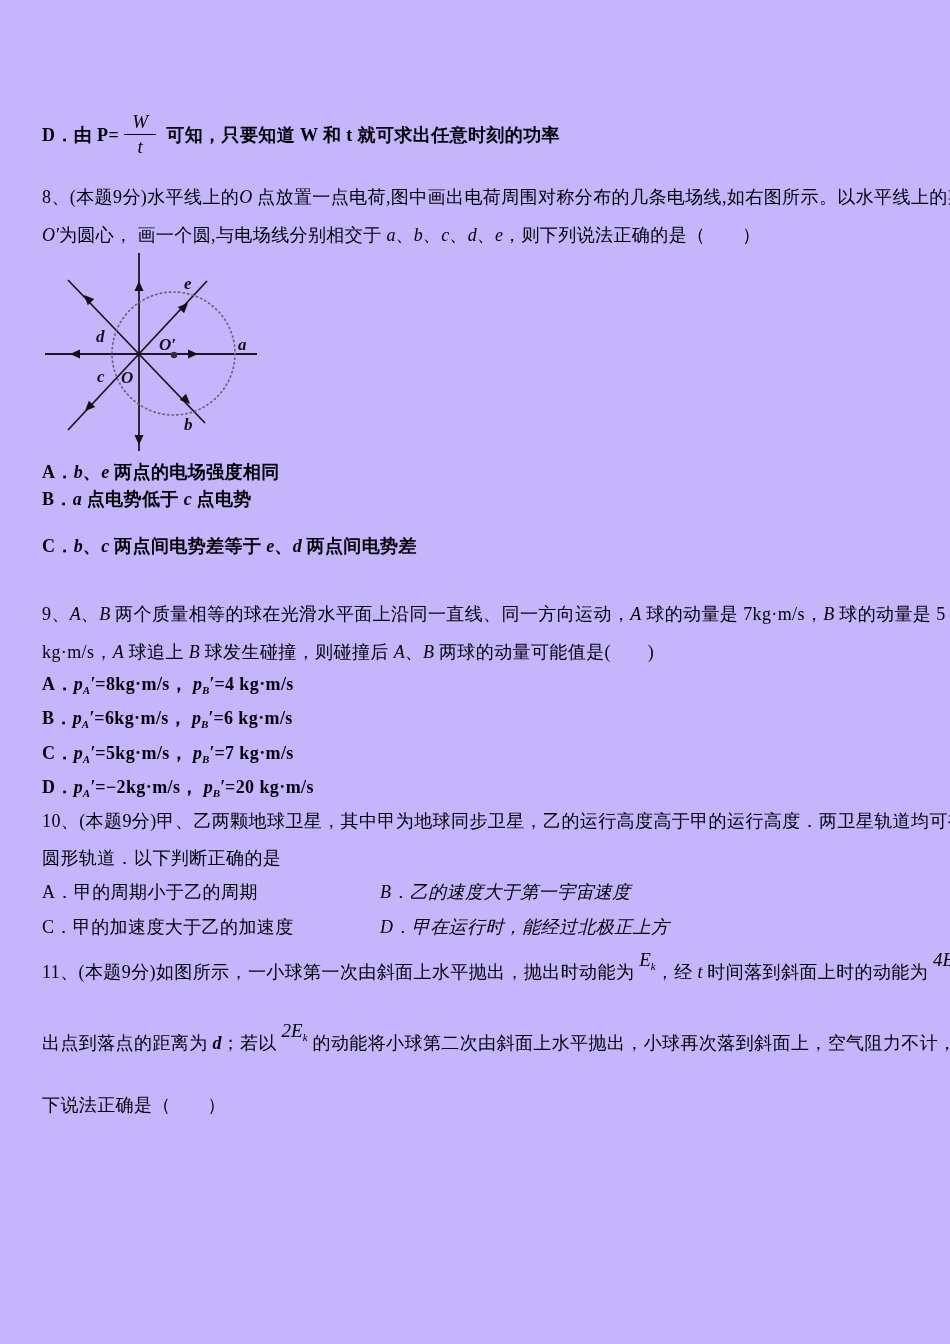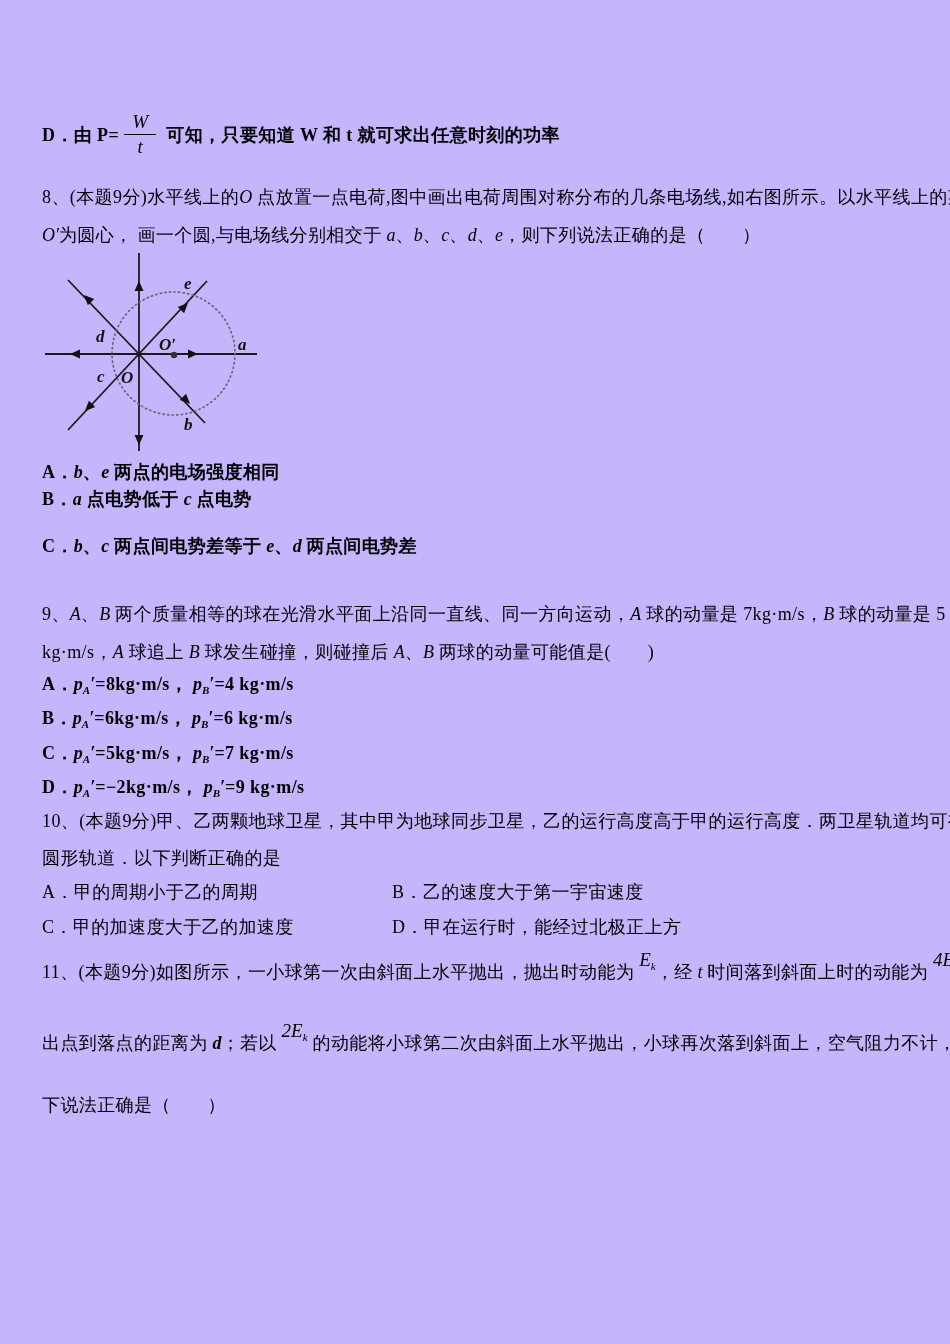--- a/index.html
+++ b/index.html
@@ -21,21 +21,21 @@
     display:inline-block;position:relative;top:-12px;
     font-size:19px;letter-spacing:0;
   }
   .frac{
     display:inline-flex;flex-direction:column;align-items:center;
     vertical-align:middle;margin:0 5px;line-height:1.05;
     font-style:italic;font-size:19px;position:relative;top:-2px;
   }
   .frac .fnum{padding:0 8px 2px 8px;}
   .frac .fden{border-top:1.6px solid #000;padding:2px 8px 0 8px;align-self:stretch;text-align:center;}
-  .col2{left:392px;}
+  .col2{left:380px;font-style:italic;}
   svg text{
     font-family:"Liberation Serif","DejaVu Serif",serif;
     font-style:italic;font-weight:bold;font-size:17px;fill:#111;
   }
 </style>
 </head>
 <body style="background: rgb(255, 255, 255); color: rgb(0, 0, 0);">
 
 <div class="page">
 
@@ -77,21 +77,21 @@
 
   <div class="line" style="top:461px"><span class="b">A．</span><span class="bi">b</span><span class="b">、</span><span class="bi">e</span><span class="b"> 两点的电场强度相同</span></div>
   <div class="line" style="top:488px"><span class="b">B．</span><span class="bi">a</span><span class="b"> 点电势低于 </span><span class="bi">c</span><span class="b"> 点电势</span></div>
   <div class="line" style="top:535px"><span class="b">C．</span><span class="bi">b</span><span class="b">、</span><span class="bi">c</span><span class="b"> 两点间电势差等于 </span><span class="bi">e</span><span class="b">、</span><span class="bi">d</span><span class="b"> 两点间电势差</span></div>
 
   <div class="line" style="top:603px"><span>9、</span><span class="it">A</span><span>、</span><span class="it">B</span><span> 两个质量相等的球在光滑水平面上沿同一直线、同一方向运动，</span><span class="it">A</span><span> 球的动量是 7kg·m/s，</span><span class="it">B</span><span> 球的动量是 5</span></div>
   <div class="line" style="top:641px"><span>kg·m/s，</span><span class="it">A</span><span> 球追上 </span><span class="it">B</span><span> 球发生碰撞，则碰撞后 </span><span class="it">A</span><span>、</span><span class="it">B</span><span> 两球的动量可能值是(　　)</span></div>
   <div class="line" style="top:673px"><span class="b">A．</span><span class="bi">p<sub>A</sub>′</span><span class="b">=8kg·m/s， </span><span class="bi">p<sub>B</sub>′</span><span class="b">=4 kg·m/s</span></div>
   <div class="line" style="top:707px"><span class="b">B．</span><span class="bi">p<sub>A</sub>′</span><span class="b">=6kg·m/s， </span><span class="bi">p<sub>B</sub>′</span><span class="b">=6 kg·m/s</span></div>
   <div class="line" style="top:742px"><span class="b">C．</span><span class="bi">p<sub>A</sub>′</span><span class="b">=5kg·m/s， </span><span class="bi">p<sub>B</sub>′</span><span class="b">=7 kg·m/s</span></div>
-  <div class="line" style="top:776px"><span class="b">D．</span><span class="bi">p<sub>A</sub>′</span><span class="b">=−2kg·m/s， </span><span class="bi">p<sub>B</sub>′</span><span class="b">=9 kg·m/s</span></div>
+  <div class="line" style="top:776px"><span class="b">D．</span><span class="bi">p<sub>A</sub>′</span><span class="b">=−2kg·m/s， </span><span class="bi">p<sub>B</sub>′</span><span class="b">=20 kg·m/s</span></div>
 
   <div class="line" style="top:810px"><span>10、(本题9分)甲、乙两颗地球卫星，其中甲为地球同步卫星，乙的运行高度高于甲的运行高度．两卫星轨道均可视为</span></div>
   <div class="line" style="top:847px"><span>圆形轨道．以下判断正确的是</span></div>
   <div class="line" style="top:881px"><span>A．甲的周期小于乙的周期</span></div>
   <div class="line col2" style="top:881px"><span>B．乙的速度大于第一宇宙速度</span></div>
   <div class="line col2" style="top:916px"><span>D．甲在运行时，能经过北极正上方</span></div>
   <div class="line" style="top:916px"><span>C．甲的加速度大于乙的加速度</span></div>
 
   <div class="line" style="top:961px"><span>11、(本题9分)如图所示，一小球第一次由斜面上水平抛出，抛出时动能为 </span><span class="it raised">E<sub>k</sub></span><span>，经 </span><span class="it">t</span><span> 时间落到斜面上时的动能为 </span><span class="it raised">4E</span></div>
   <div class="line" style="top:1032px"><span>出点到落点的距离为 </span><span class="bi">d</span><span>；若以 </span><span class="it raised">2E<sub>k</sub></span><span> 的动能将小球第二次由斜面上水平抛出，小球再次落到斜面上，空气阻力不计，以</span></div>

